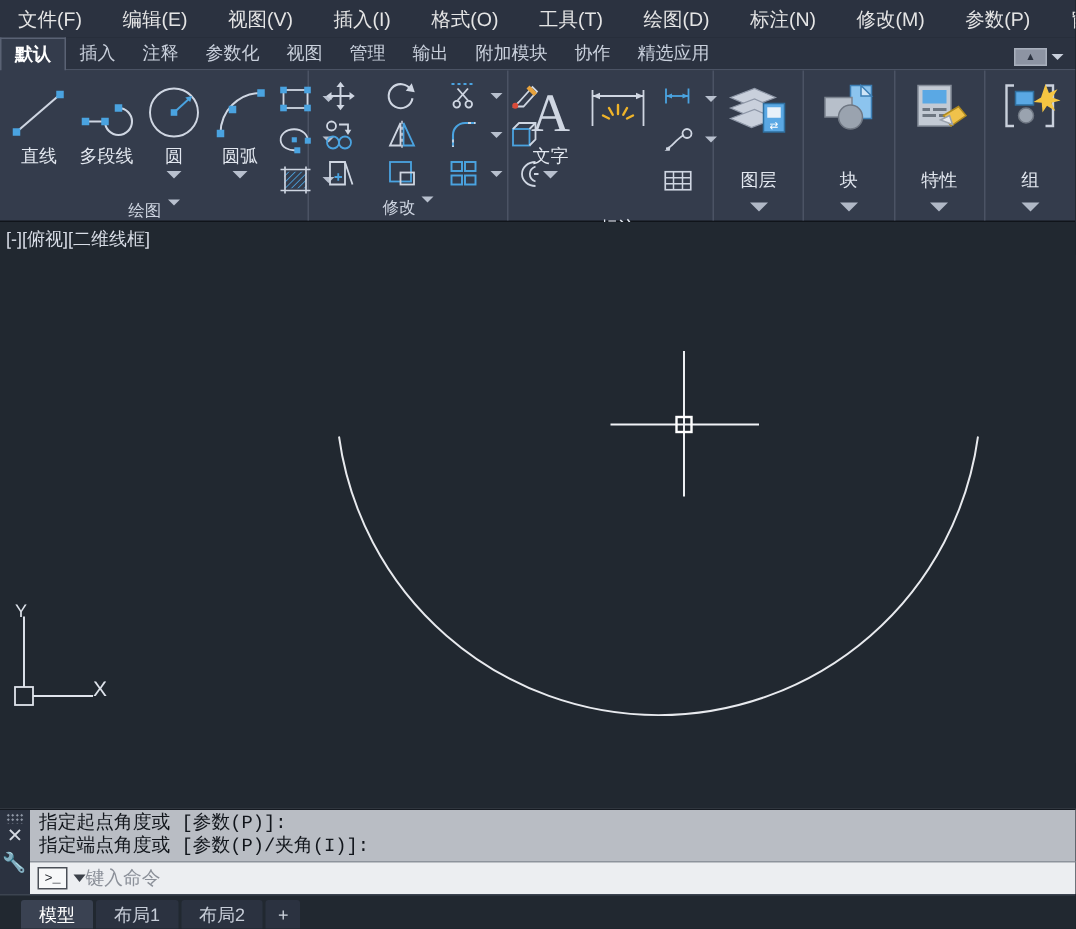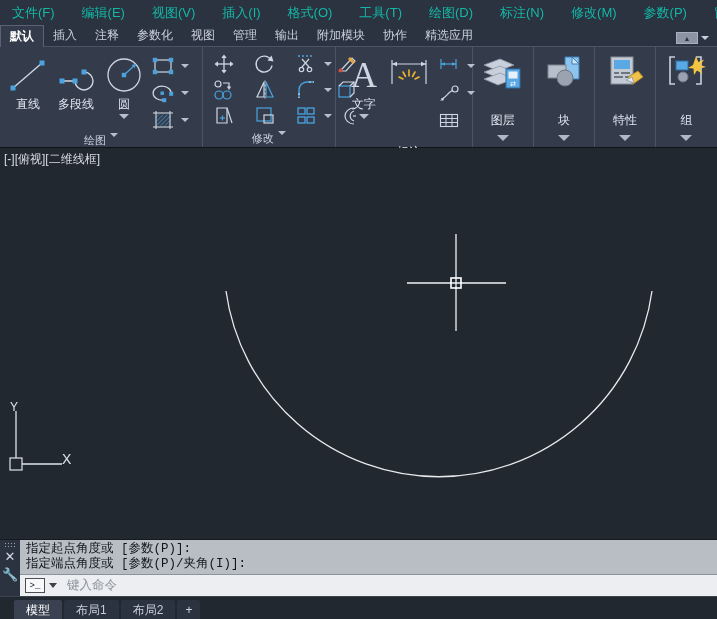--- a/index.html
+++ b/index.html
@@ -14,21 +14,21 @@
   #app { position: relative; width: 717px; height: 619px; }
 
   
   .menubar {
     height: 25px;
     background: #2b3240;
     display: flex;
     align-items: center;
     padding-left: 12px;
     font-size: 13px;
-    color: #14b8a6;
+    color: #e5e5e5;
     white-space: nowrap;
     overflow: hidden;
   }
   .menubar .mi { padding: 0 13px 0 0; margin-right: 14px; cursor: default; }
 
   
   .ribbon-tabs {
     height: 22px;
     background: #2b3240;
     display: flex;
@@ -205,21 +205,21 @@
     display: flex; align-items: center; justify-content: center;
   }
   .prompt-caret {
     width: 0; height: 0;
     border-left: 4px solid transparent;
     border-right: 4px solid transparent;
     border-top: 5px solid #3b4049;
     margin-left: 4px;
   }
   .cmd-placeholder {
-    margin-left: 10px; font-size: 12.5px; color: #8b9099;
+    font-size: 12.5px; color: #8b9099;
     font-family: "Liberation Mono", "DejaVu Sans Mono", monospace;
   }
 
   
   .layouttabs {
     height: 26px;
     background: #212830;
     display: flex;
     align-items: flex-end;
     padding-left: 14px;
@@ -302,20 +302,32 @@
         <div class="bigbtn">
           <span class="glyph">
             <svg width="44" height="44" viewBox="0 0 44 44">
               <circle cx="22" cy="22" r="16" fill="none" stroke="#cfd6e2" stroke-width="1.3"></circle>
               <line x1="22" y1="22" x2="33" y2="12" stroke="#4aa3e0" stroke-width="1.3"></line>
               <polygon points="34,11 29.5,12 32.8,15" fill="#4aa3e0"></polygon>
               <rect x="19.8" y="19.8" width="4.4" height="4.4" fill="#4aa3e0"></rect>
             </svg>
           </span>
           <span class="lbl">圆</span>
+          <span class="sub-caret"></span>
+        </div>
+        <div class="bigbtn">
+          <span class="glyph">
+            <svg width="44" height="44" viewBox="0 0 44 44">
+              <path d="M9 36 A27 27 0 0 1 36 9" fill="none" stroke="#cfd6e2" stroke-width="1.4"></path>
+              <rect x="6.5" y="33.5" width="5" height="5" fill="#4aa3e0"></rect>
+              <rect x="33.5" y="6.5" width="5" height="5" fill="#4aa3e0"></rect>
+              <rect x="14.5" y="17.5" width="5" height="5" fill="#4aa3e0"></rect>
+            </svg>
+          </span>
+          <span class="lbl">圆弧</span>
           <span class="sub-caret"></span>
         </div>
 
         <div class="smallcol">
           <div class="smallrow">
             <span class="ic">
               <svg width="24" height="22" viewBox="0 0 24 22">
                 <rect x="4" y="5" width="16" height="12" fill="none" stroke="#cfd6e2" stroke-width="1.2"></rect>
                 <rect x="1.8" y="2.8" width="4.4" height="4.4" fill="#4aa3e0"></rect>
                 <rect x="17.8" y="2.8" width="4.4" height="4.4" fill="#4aa3e0"></rect>

